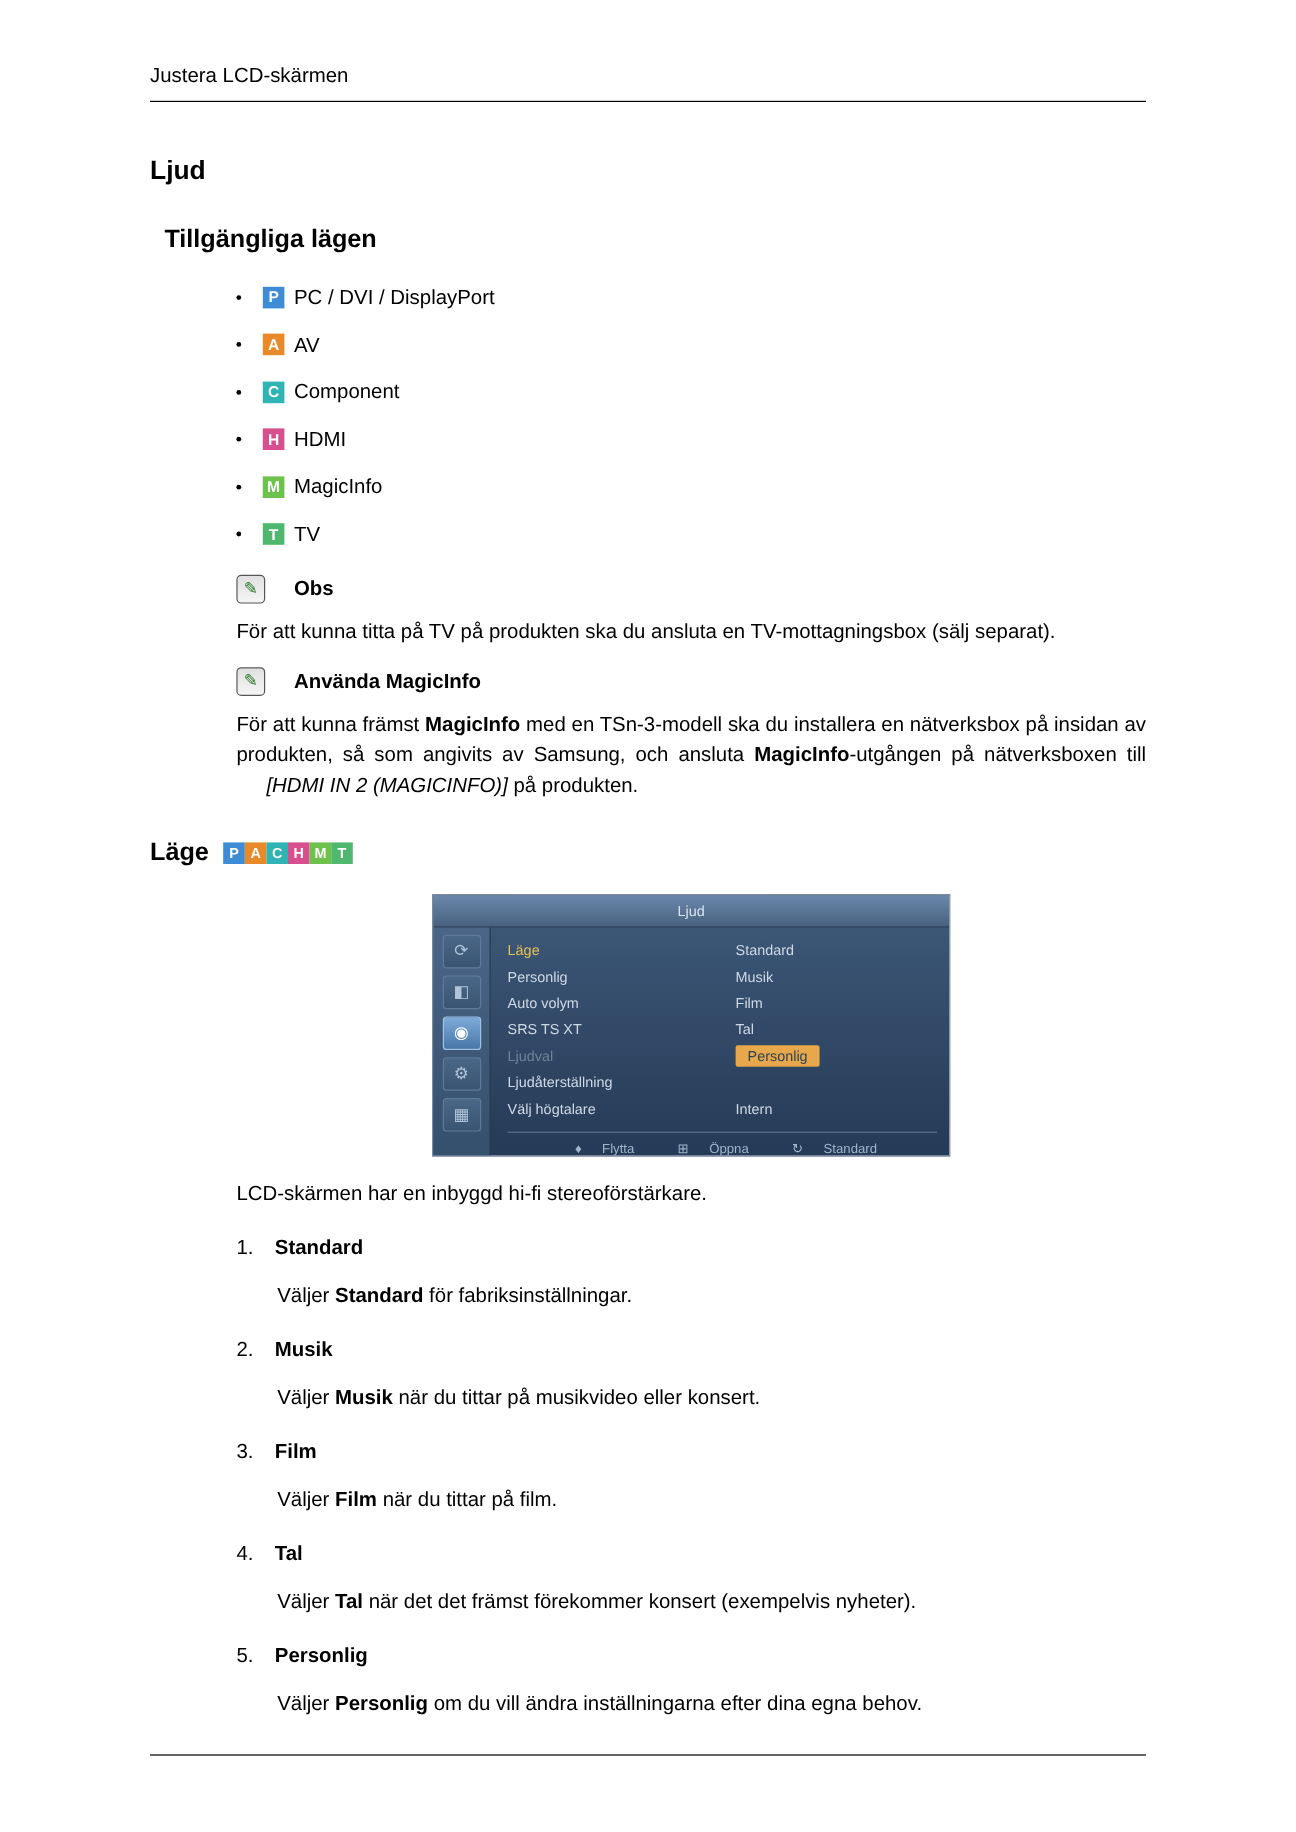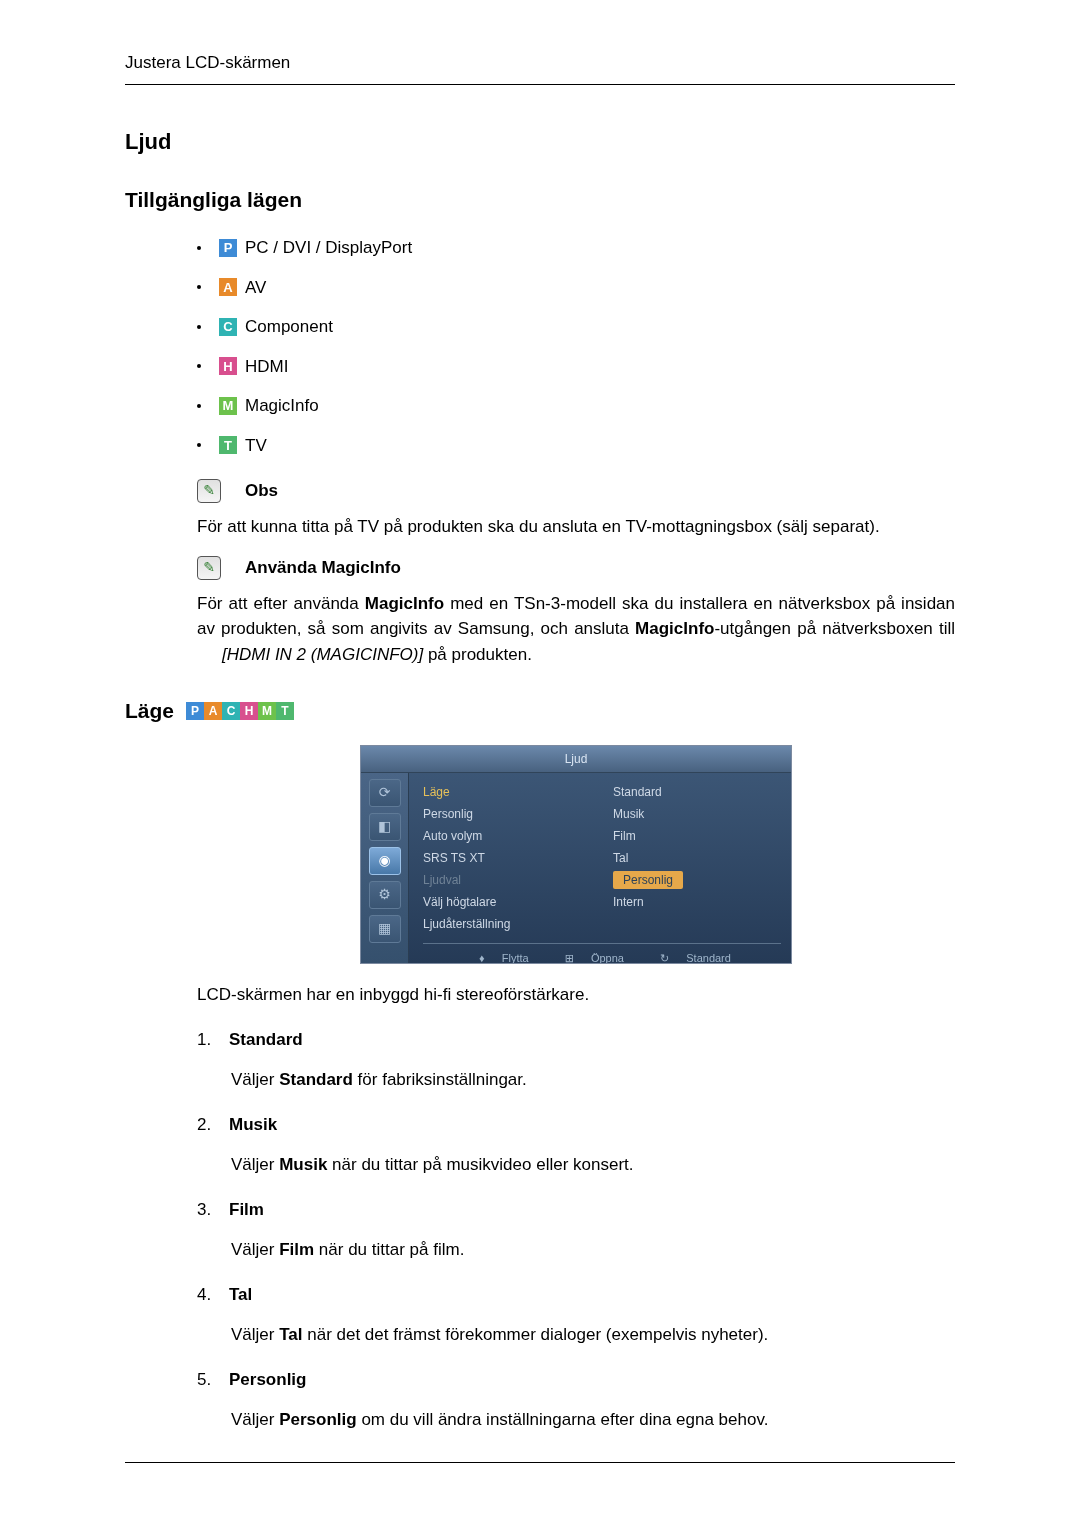--- a/index.html
+++ b/index.html
@@ -29,21 +29,21 @@
   }
   h1.section {
     font-size: 22px;
     font-weight: bold;
     margin-bottom: 26px;
   }
   h2.subsection {
     font-size: 21px;
     font-weight: bold;
     margin-bottom: 20px;
-    margin-left: 0;
+    margin-left: 12px;
   }
   .content-block {
     margin-left: 72px;
     margin-bottom: 20px;
   }
   .modes-list {
     list-style: none;
     margin-bottom: 20px;
   }
   .modes-list li {
@@ -268,21 +268,21 @@
     <span class="note-icon">✎</span>
     <span class="note-label">Obs</span>
   </div>
   <p class="para">För att kunna titta på TV på produkten ska du ansluta en TV-mottagningsbox (sälj separat).</p>
 
   <div class="note-header">
     <span class="note-icon">✎</span>
     <span class="note-label">Använda MagicInfo</span>
   </div>
   <p class="para">
-    <span>För att efter använda </span><span class="bold">MagicInfo</span><span> med en TSn-3-modell ska du installera en nätverksbox på insidan av produkten, så som angivits av Samsung, och ansluta </span><span class="bold">MagicInfo</span><span>-utgången på nätverksboxen till </span><span class="italic">[HDMI IN 2 (MAGICINFO)]</span><span> på produkten.</span>
+    <span>För att kunna främst </span><span class="bold">MagicInfo</span><span> med en TSn-3-modell ska du installera en nätverksbox på insidan av produkten, så som angivits av Samsung, och ansluta </span><span class="bold">MagicInfo</span><span>-utgången på nätverksboxen till </span><span class="italic">[HDMI IN 2 (MAGICINFO)]</span><span> på produkten.</span>
   </p>
 </div>
 
 <div class="lage-row">
   <span class="lage-title">Läge</span>
   <span class="lage-icons">
     <span class="mode-icon icon-p">P</span>
     <span class="mode-icon icon-a">A</span>
     <span class="mode-icon icon-c">C</span>
     <span class="mode-icon icon-h">H</span>
@@ -319,26 +319,26 @@
               </div>
             <div class="osd-row">
                 <span class="rk">SRS TS XT</span>
                 <span class="rv">Tal</span>
               </div>
             <div class="osd-row dim sel">
                 <span class="rk">Ljudval</span>
                 <span class="rv">Personlig</span>
               </div>
             <div class="osd-row">
+                <span class="rk">Ljudåterställning</span>
+                <span class="rv"></span>
+              </div>
+            <div class="osd-row">
                 <span class="rk">Välj högtalare</span>
                 <span class="rv">Intern</span>
-              </div>
-            <div class="osd-row">
-                <span class="rk">Ljudåterställning</span>
-                <span class="rv"></span>
               </div>
           </div>
           <hr class="osd-hr">
           <div class="osd-footer">
             <span>♦ <span>Flytta</span></span>
             <span>⊞ <span>Öppna</span></span>
             <span>↻ <span>Standard</span></span>
           </div>
         </div>
       </div>
@@ -363,21 +363,21 @@
     <li>
       <div class="num-head">
           <span class="lbl">Film</span>
         </div>
       <div class="desc"><span>Väljer </span><span class="bold">Film</span><span> när du tittar på film.</span></div>
     </li>
     <li>
       <div class="num-head">
           <span class="lbl">Tal</span>
         </div>
-      <div class="desc"><span>Väljer </span><span class="bold">Tal</span><span> när det det främst förekommer dialoger (exempelvis nyheter).</span></div>
+      <div class="desc"><span>Väljer </span><span class="bold">Tal</span><span> när det det främst förekommer konsert (exempelvis nyheter).</span></div>
     </li>
     <li>
       <div class="num-head">
           <span class="lbl">Personlig</span>
         </div>
       <div class="desc"><span>Väljer </span><span class="bold">Personlig</span><span> om du vill ändra inställningarna efter dina egna behov.</span></div>
     </li>
   </ol>
 </div>
 

